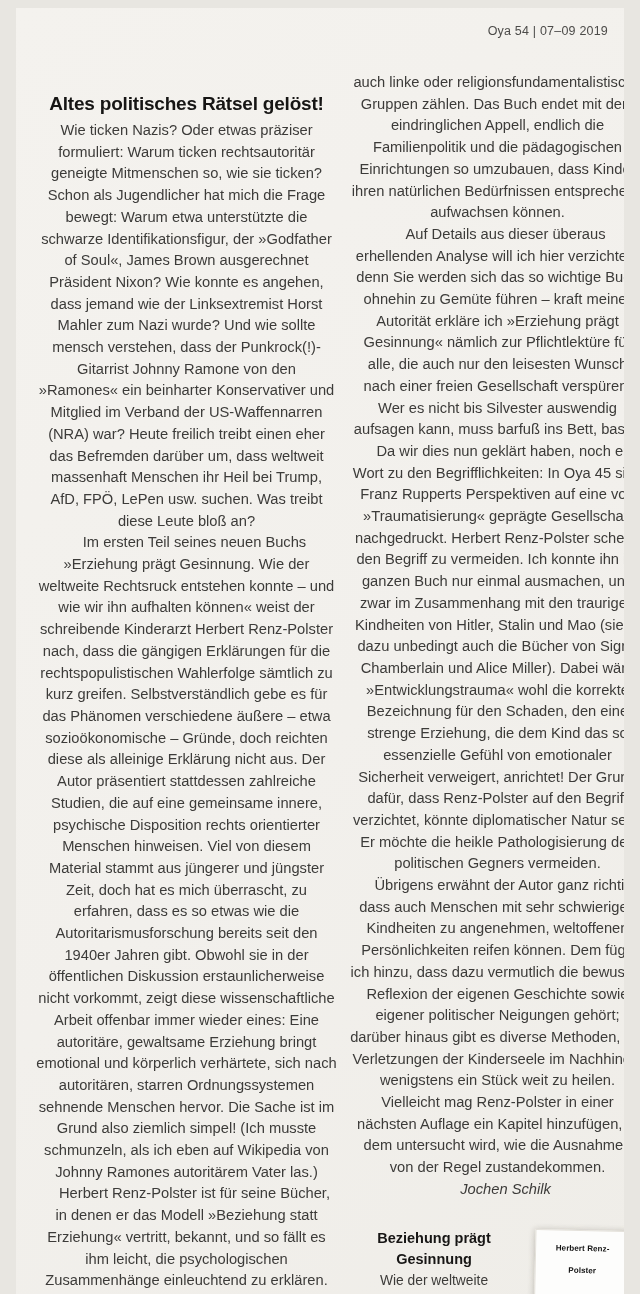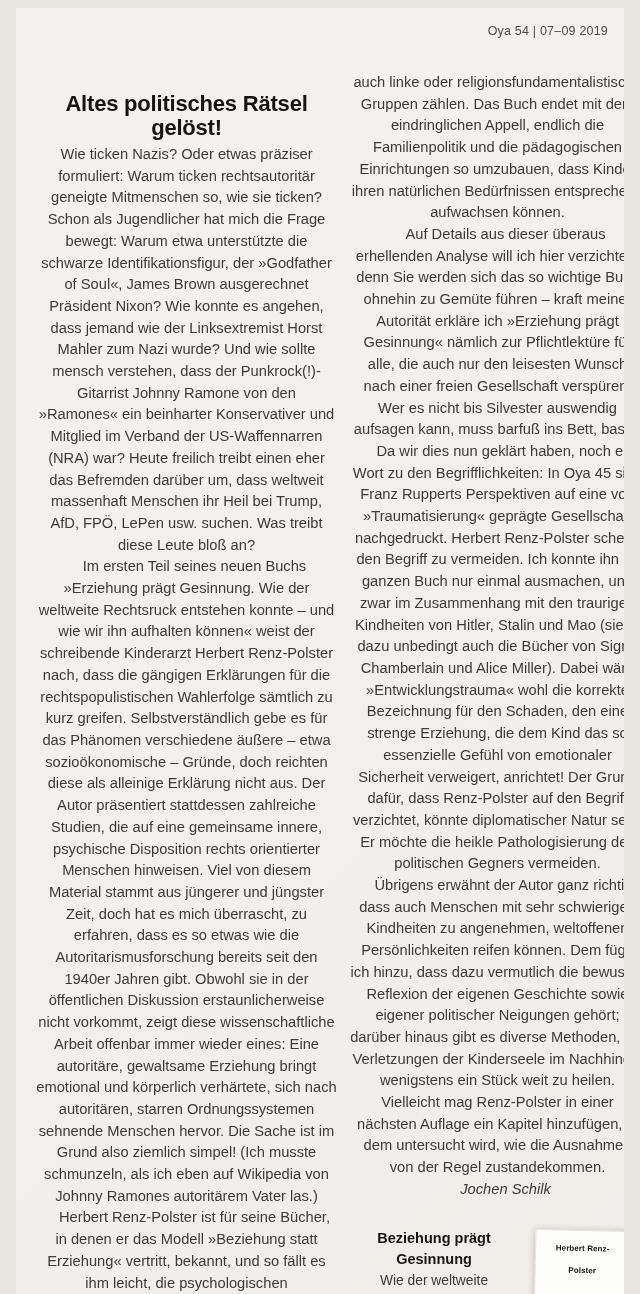--- a/index.html
+++ b/index.html
@@ -14,21 +14,21 @@
     text-align:center;
   }
   .issue-header{
     position:absolute;top:16px;right:16px;
     font-size:12.5px;color:#4c4b49;letter-spacing:.2px;
   }
   .col{position:absolute;font-size:14.7px;line-height:21.7px;}
   .col-left{left:20px;top:84px;width:301px;}
   .col-right{left:334px;top:64px;width:295px;}
   .article-title{
-    font-size:22px;line-height:24px;font-weight:bold;color:#161514;
+    font-size:19px;line-height:24px;font-weight:bold;color:#161514;
     margin:0 0 4px 0;letter-spacing:-.2px;
   }
   .col p{margin:0;}
   .col p.indent{text-indent:16px;}
   .signature{font-style:italic;text-indent:16px;color:#3c3b39;}
   
   .bookbox{margin-top:27px;display:flex;align-items:flex-start;}
   .bookinfo{width:168px;flex:0 0 168px;}
   .book-title{font-weight:bold;font-size:14.5px;color:#171615;line-height:21px;}
   .bookline{font-size:13.8px;line-height:21.2px;color:#3c3b39;}

